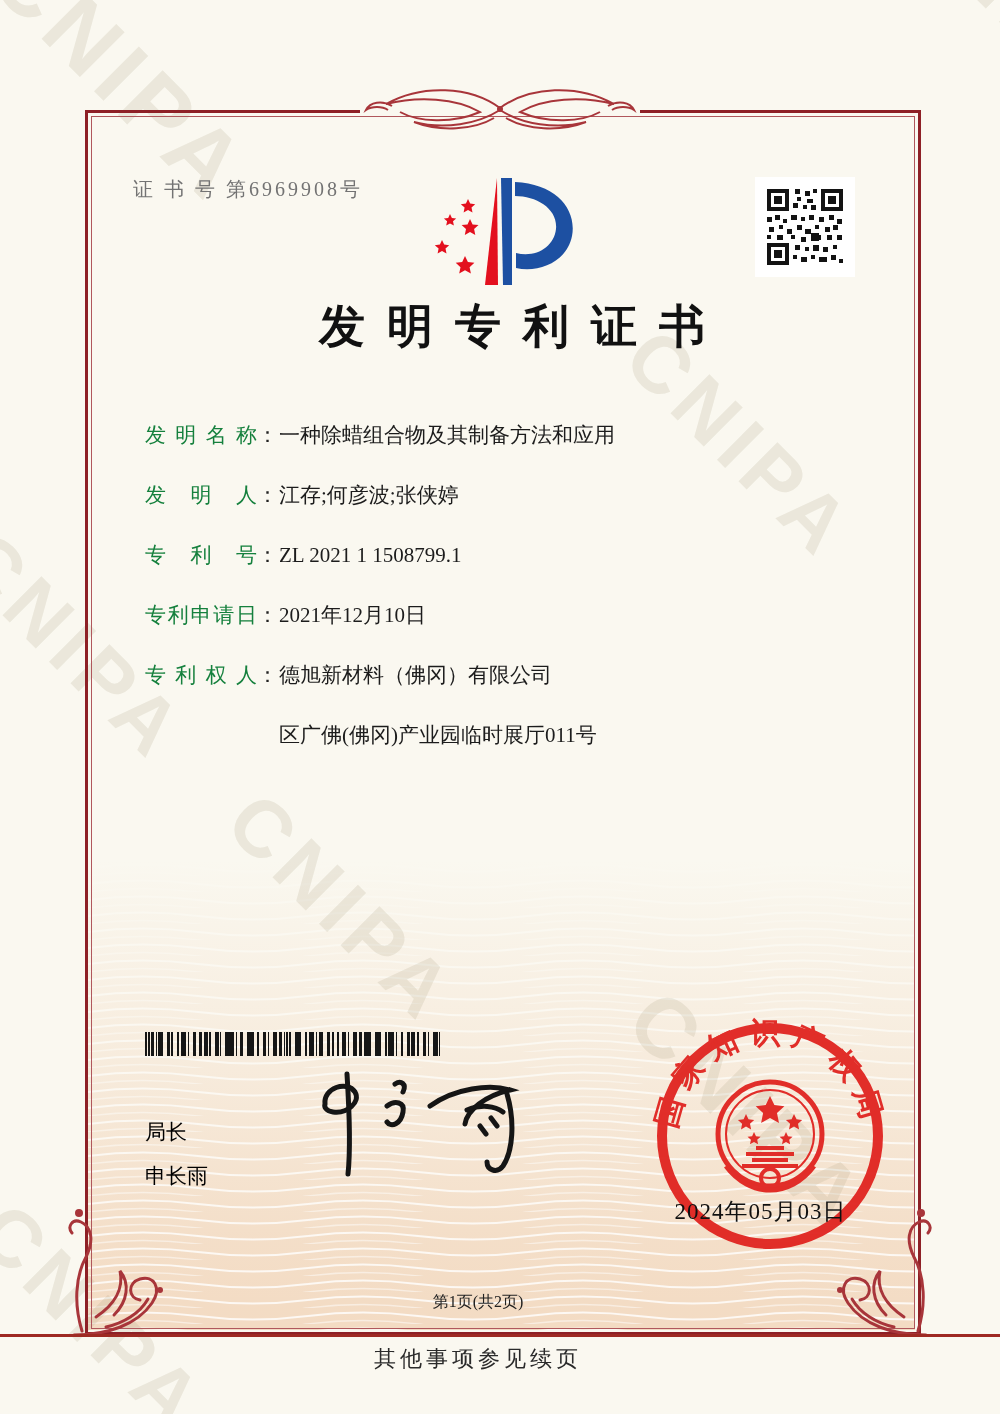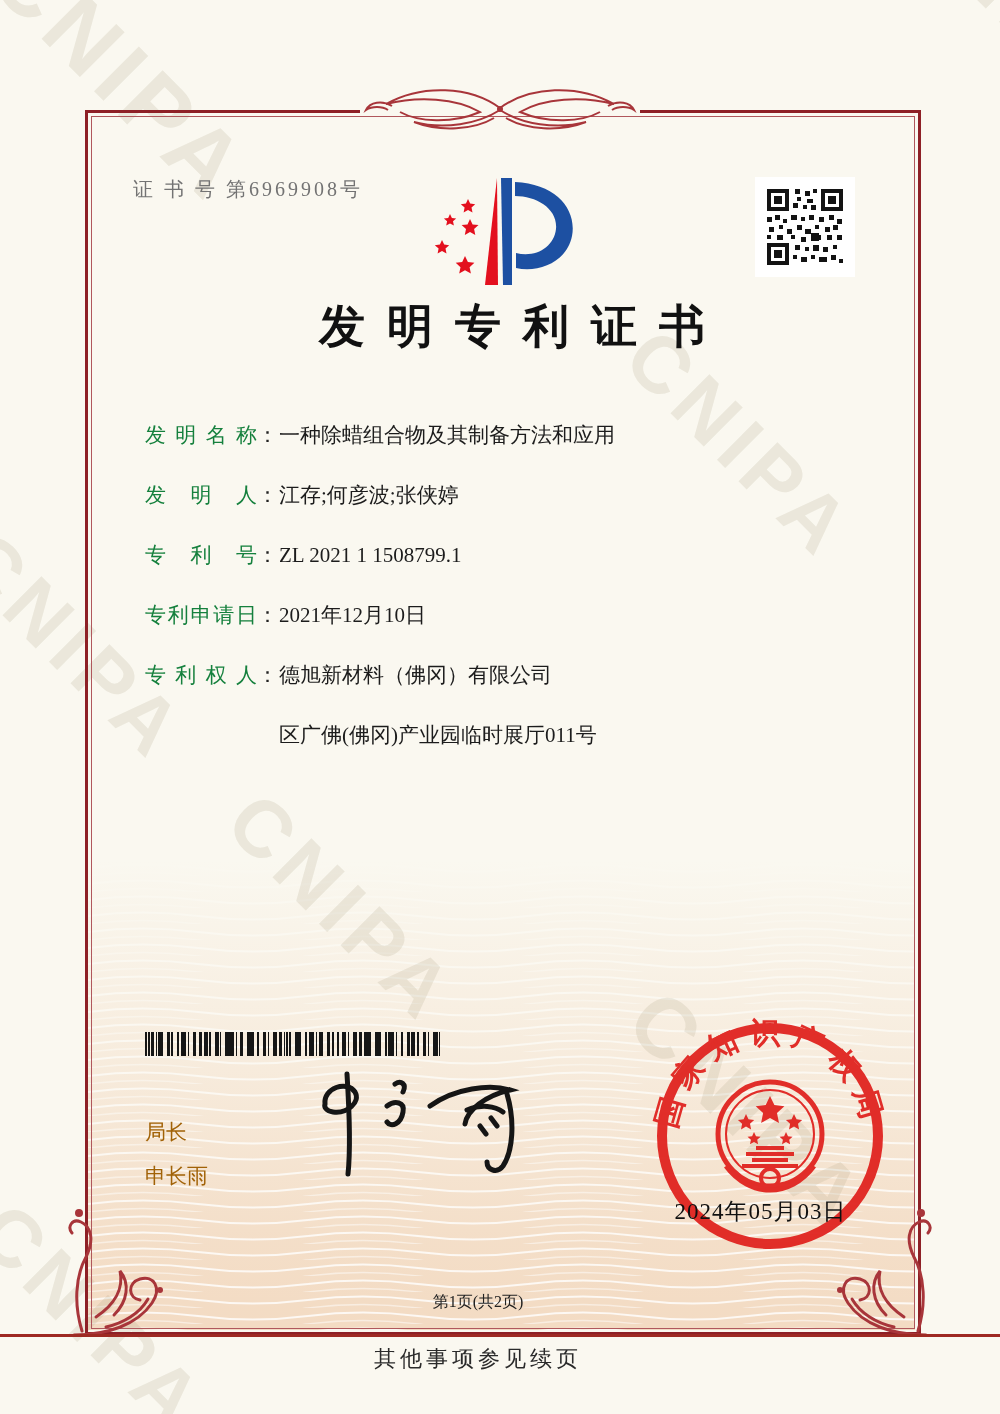--- a/index.html
+++ b/index.html
@@ -63,21 +63,21 @@
     font-size:19.5px; line-height:33px; text-align:justify; color:#1f1f1f;}
   .legal p{margin:0 0 13px 0; text-indent:2em;}
   
   .barcode{
     position:absolute; left:145px; top:1032px; width:295px; height:24px; z-index:4;
     background-image:
       repeating-linear-gradient(90deg,#161616 0 2px,rgba(0,0,0,0) 2px 6px,#161616 6px 9px,rgba(0,0,0,0) 9px 11px,#161616 11px 12px,rgba(0,0,0,0) 12px 16px),
       repeating-linear-gradient(90deg,rgba(0,0,0,0) 0 3px,#161616 3px 5px,rgba(0,0,0,0) 5px 13px,#161616 13px 17px,rgba(0,0,0,0) 17px 23px);
   }
   .official{position:absolute; left:145px; z-index:4;
-    font-family:"Liberation Sans","DejaVu Sans",sans-serif; font-size:21px; color:#a16207;}
+    font-family:"Liberation Sans","DejaVu Sans",sans-serif; font-size:21px; color:#000000;}
   .official.title{top:1118px;}
   .official.name{top:1162px;}
   .signature{position:absolute; left:295px; top:1066px; z-index:4;}
   
   .seal{position:absolute; left:650px; top:1016px; z-index:5; opacity:.95;}
   .seal-date{
     position:absolute; left:668px; top:1196px; width:185px; text-align:center;
     font-size:23px; color:#101010; letter-spacing:1px; z-index:6;
   }
   

